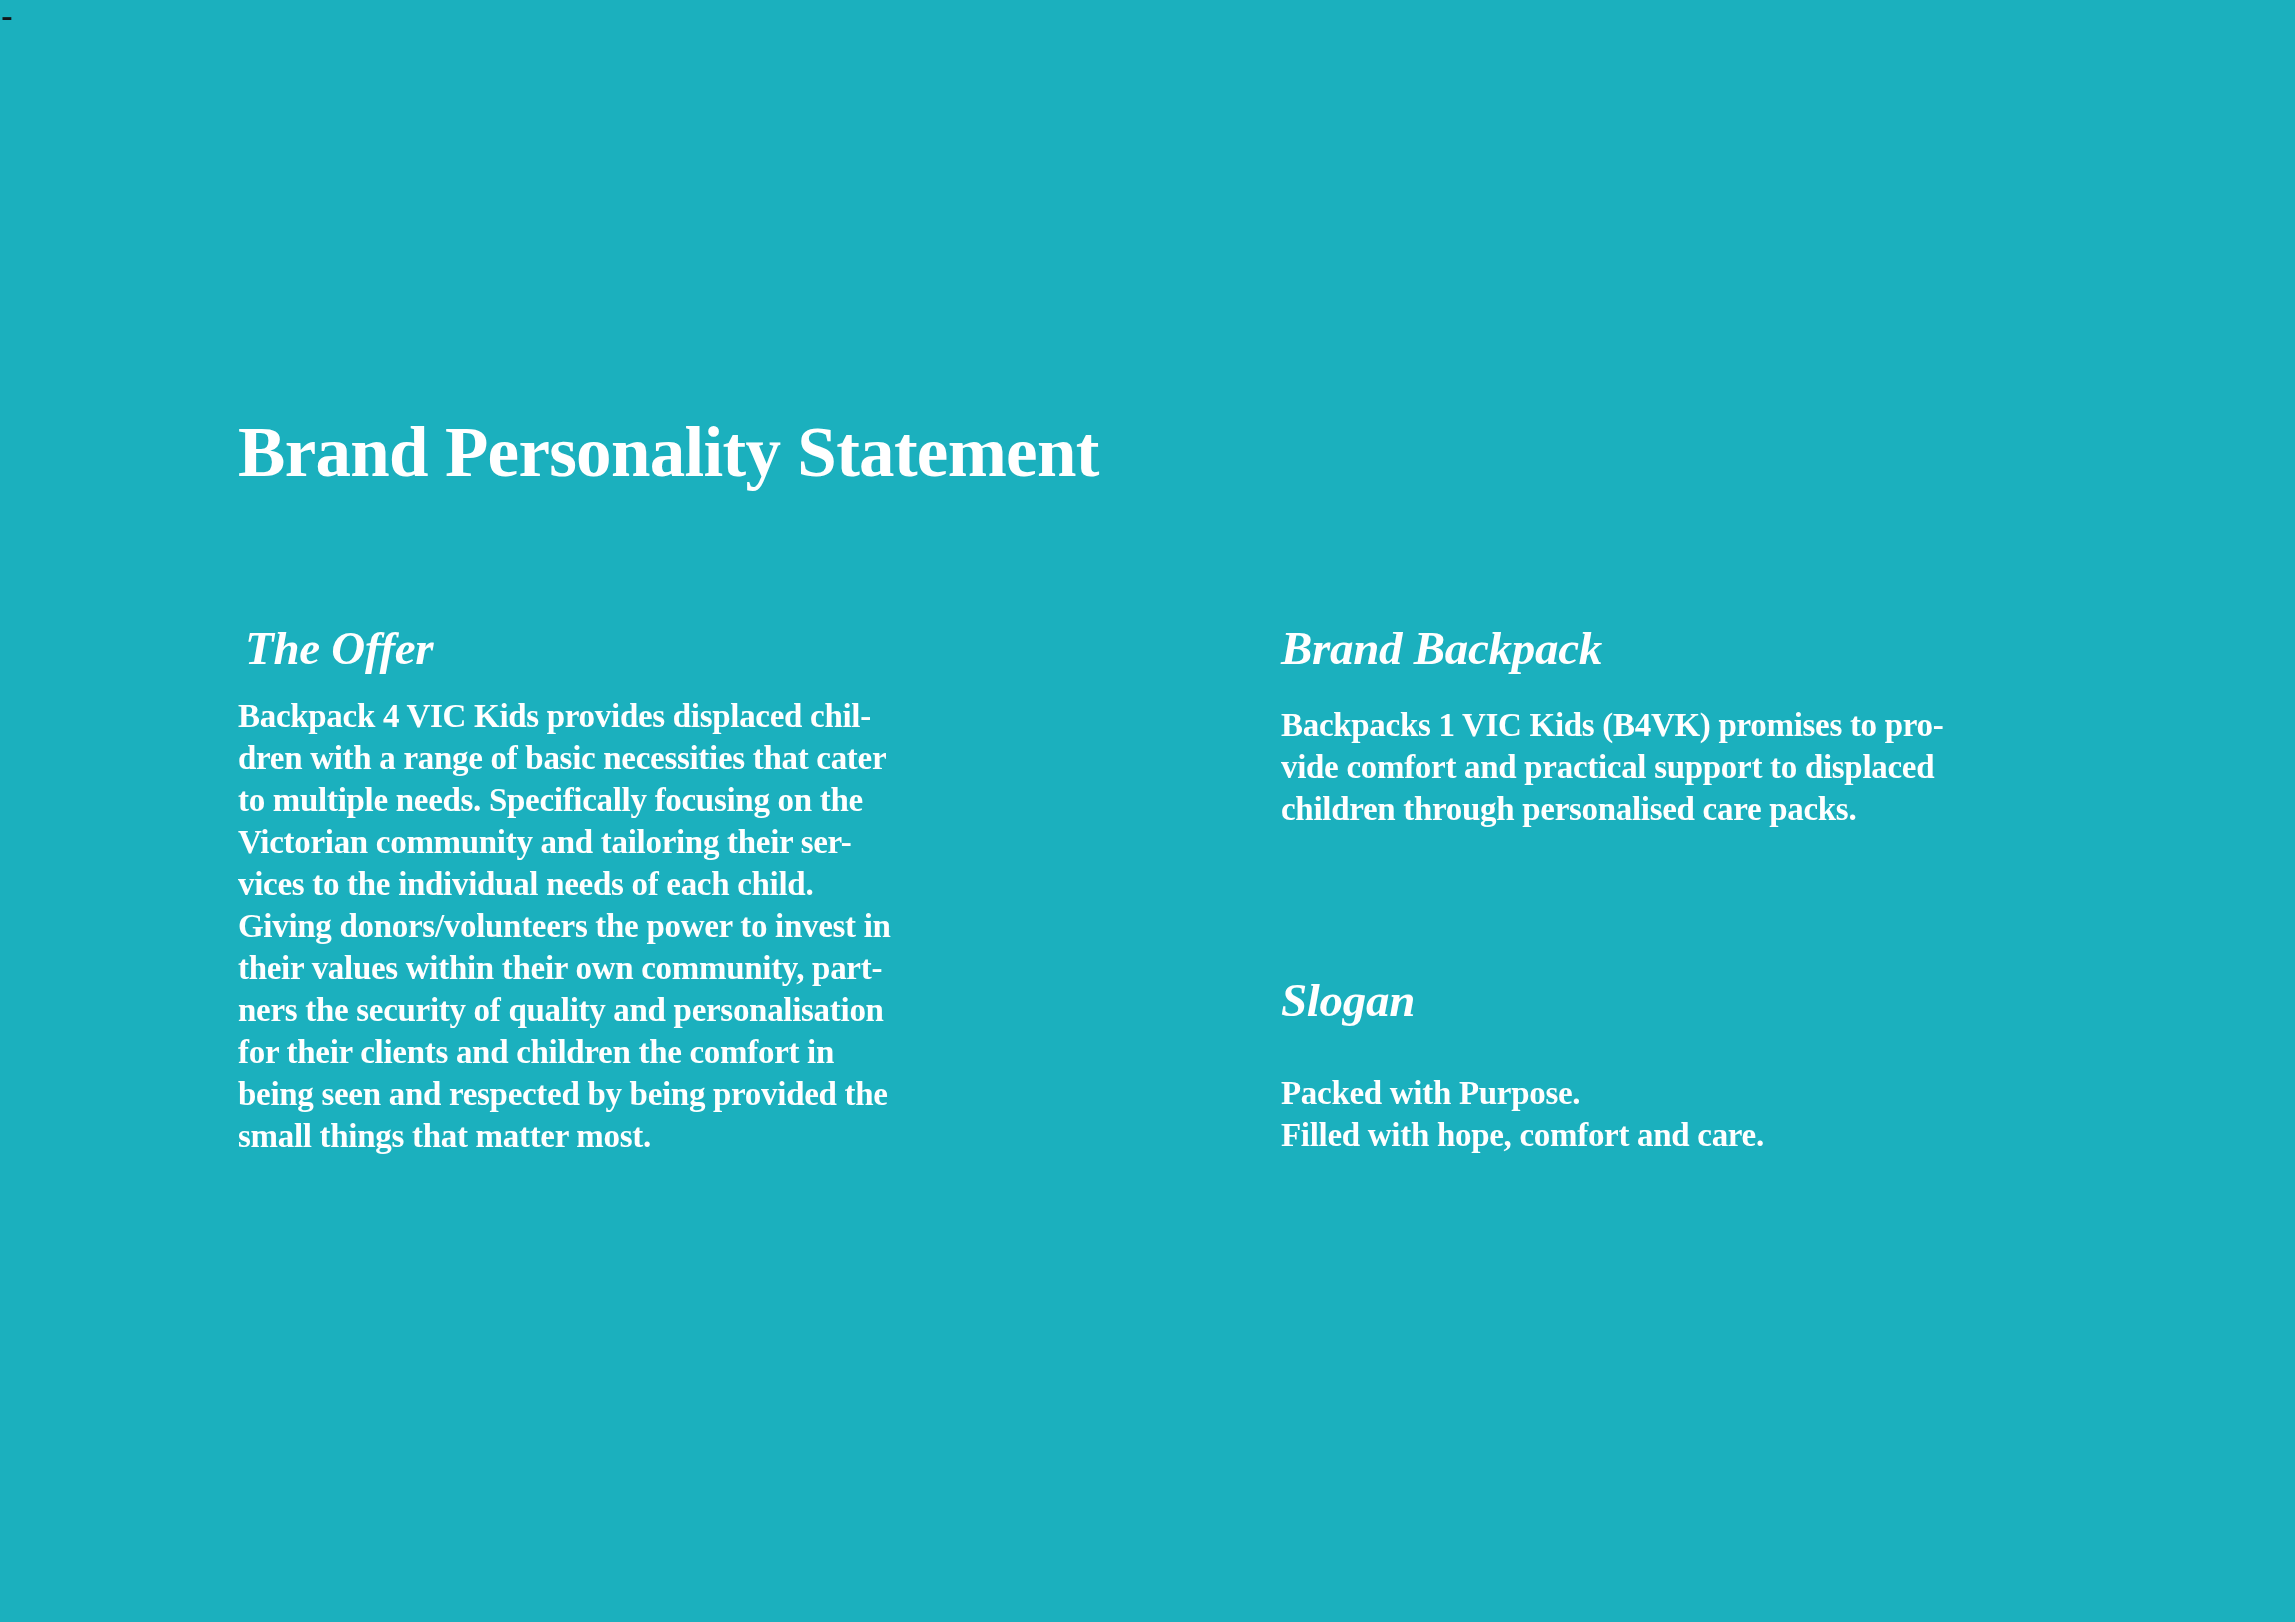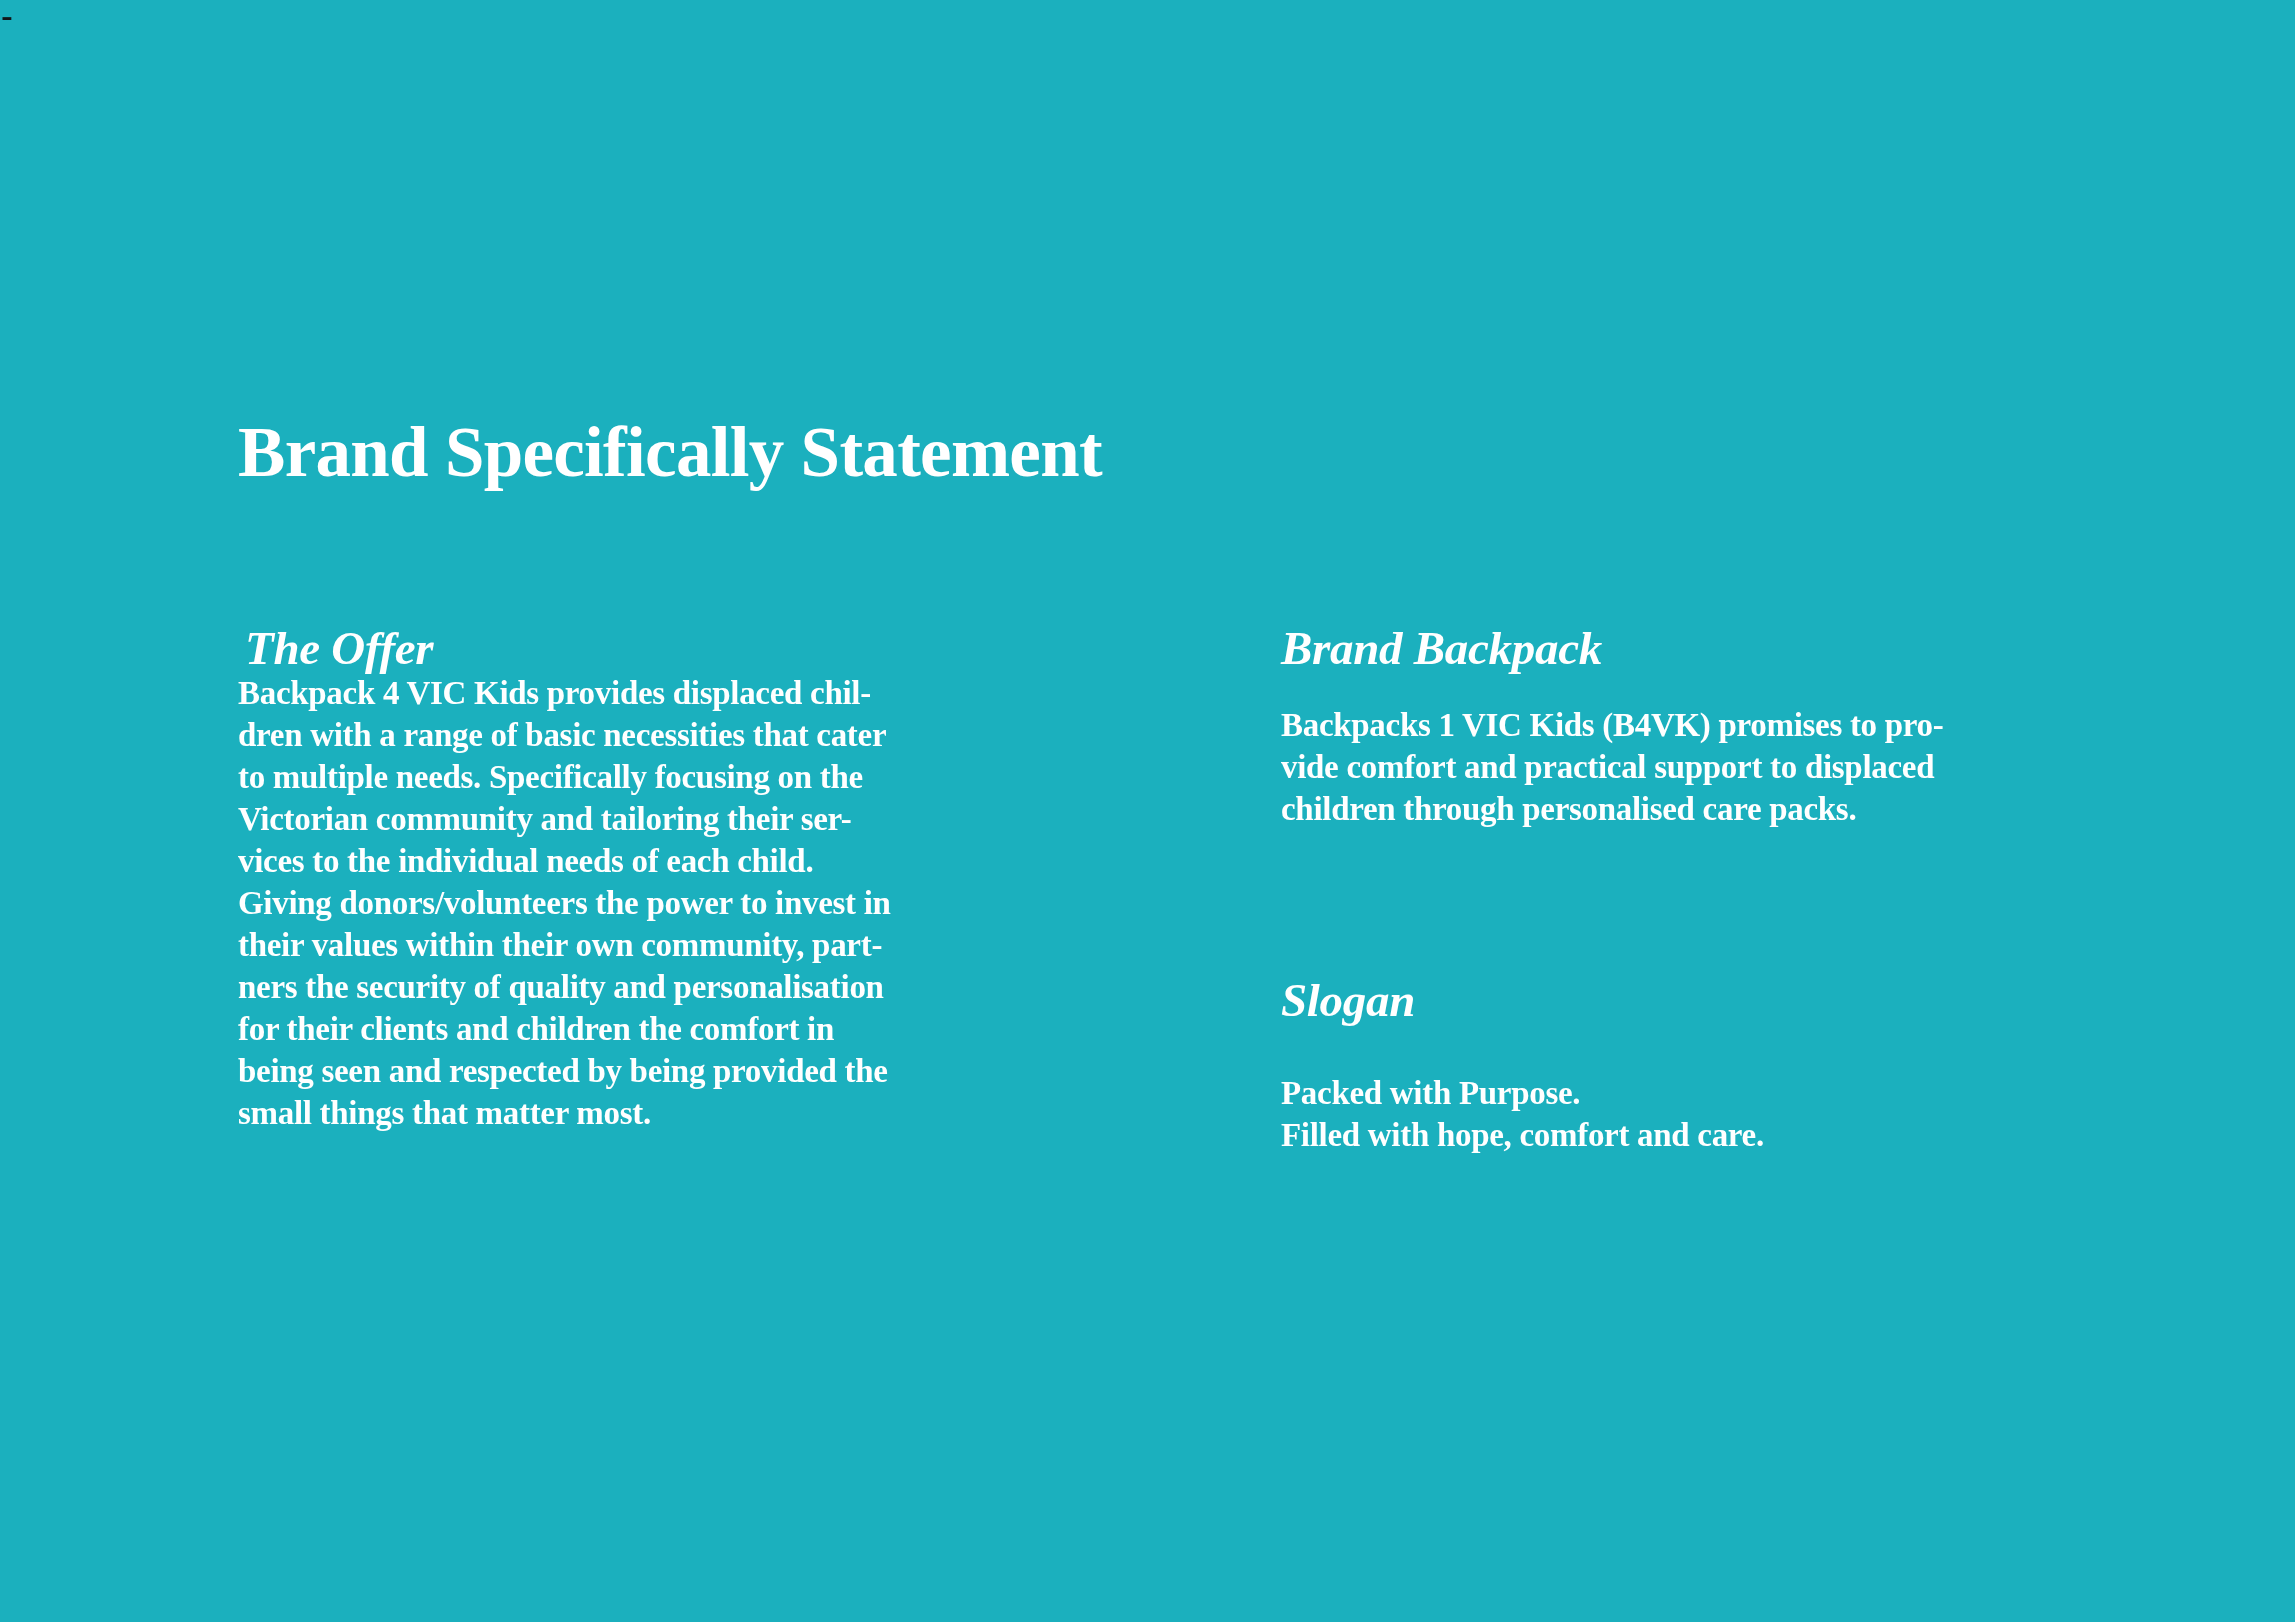--- a/index.html
+++ b/index.html
@@ -49,32 +49,32 @@
   .heading-promise { left: 1281px; top: 586px; }
   .heading-slogan  { left: 1281px; top: 938px; }
   .body-text {
     position: absolute;
     font-size: 33px;
     font-weight: bold;
     line-height: 42px;
     letter-spacing: -0.3px;
     white-space: pre-line;
   }
-  .body-offer   { left: 238px;  top: 639px; width: 864px; }
+  .body-offer   { left: 238px;  top: 662px; width: 864px; }
   .body-promise { left: 1281px; top: 671px; width: 929px; }
   .body-slogan  { left: 1281px; top: 1039px; width: 929px; }
 </style>
 </head>
 <body>
 
 <div class="slide" style="background: rgb(27, 176, 190); color: rgb(255, 255, 255);">
 
   <span class="stray-mark" style="color: rgb(18, 22, 25);">-</span>
 
-  <h1 class="page-title">Brand Specifically Statement</h1>
+  <h1 class="page-title">Brand Personality Statement</h1>
 
   <div class="section">
     <h2 class="section-heading heading-offer">The Offer</h2>
     <p class="body-text body-offer">Backpack 4 VIC Kids provides displaced chil-
 dren with a range of basic necessities that cater
 to multiple needs. Specifically focusing on the
 Victorian community and tailoring their ser-
 vices to the individual needs of each child.
 Giving donors/volunteers the power to invest in
 their values within their own community, part-

